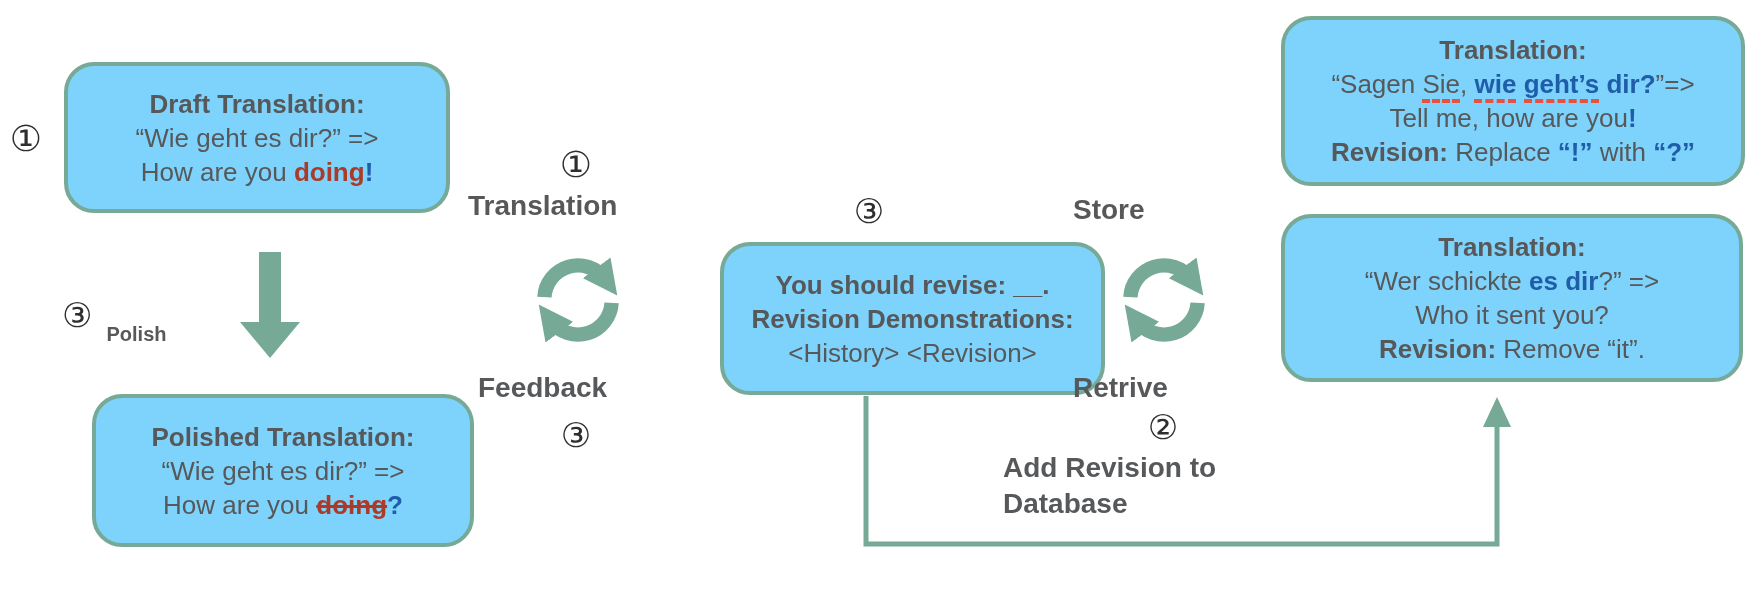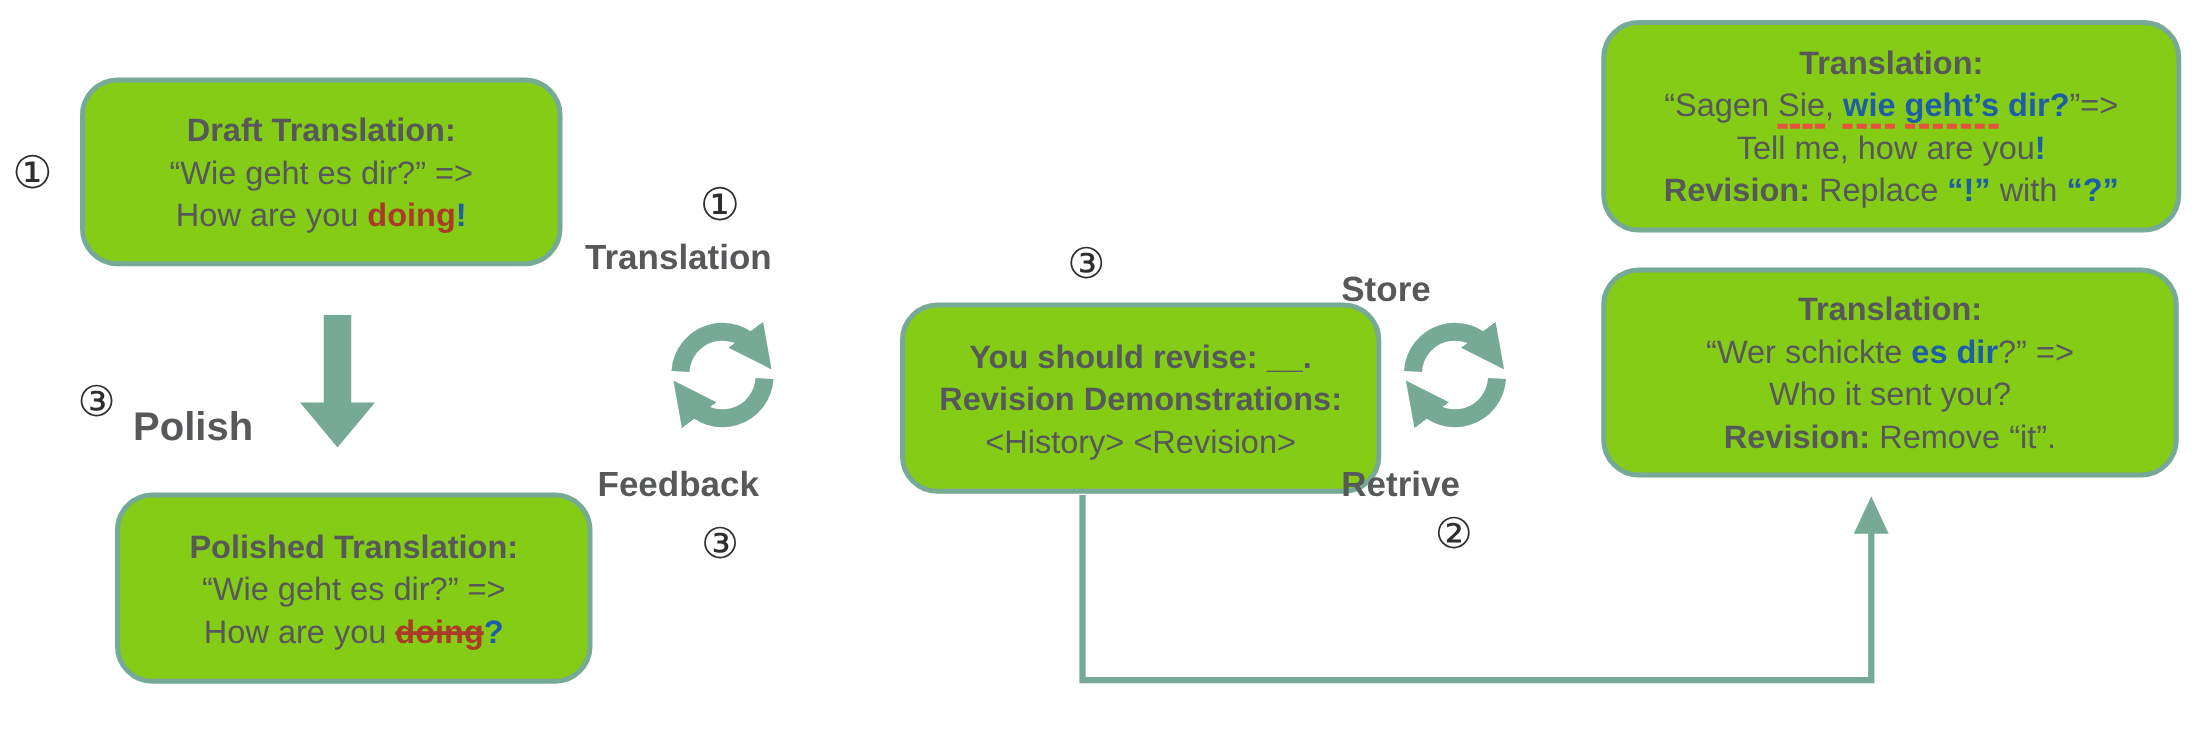--- a/index.html
+++ b/index.html
@@ -14,21 +14,21 @@
     position:relative;
     width:1760px;height:590px;
     background:#ffffff;
     font-family:"Liberation Sans","DejaVu Sans",sans-serif;
     color:var(--gray);
     overflow:hidden;
   }
   svg{display:block;}
   .box{
     position:absolute;
-    background:#84cc16;
+    background:#7dd3fc;
     border:4px solid var(--green);
     border-radius:30px;
     display:flex;flex-direction:column;
     justify-content:center;align-items:center;
     text-align:center;
     font-size:26px;line-height:34px;
     color:var(--gray);
     box-sizing:border-box;
     padding:0 8px;
   }
@@ -52,28 +52,28 @@
   
   #draft-box{left:64px;top:62px;width:386px;height:151px;}
   #polished-box{left:64px;top:394px;width:382px;height:153px;margin-left:28px;}
   #prompt-box{left:676px;top:242px;width:385px;height:153px;margin-left:44px;}
   #example1-box{left:1281px;top:16px;width:464px;height:170px;}
   #example2-box{left:1281px;top:214px;width:462px;height:168px;}
   
   #num-1-left{left:0px;top:120px;width:52px;}
   #polish-group{position:absolute;left:62px;top:283px;display:flex;align-items:center;gap:14px;}
   #polish-group .pnum{font-size:34px;line-height:36px;color:#2e2e2e;font-family:"DejaVu Sans",sans-serif;}
-  #polish-group .plabel{font-weight:bold;font-size:32px;color:var(--gray);margin-top:40px;}
+  #polish-group .plabel{font-weight:bold;font-size:20px;color:var(--gray);margin-top:40px;}
   #num-1-cycle{left:531px;top:146px;width:90px;}
   #translation-label{left:468px;top:190px;width:220px;}
   #sync1{left:530px;top:252px;}
   #feedback-label{left:478px;top:372px;width:200px;}
   #num-3-cycle{left:531px;top:416px;width:90px;}
   #num-3-prompt{left:824px;top:192px;width:90px;}
-  #store-label{left:1073px;top:216px;width:180px;}
+  #store-label{left:1073px;top:194px;width:180px;}
   #sync2{left:1116px;top:252px;}
   #retrive-label{left:1073px;top:372px;width:180px;}
   #num-2{left:1118px;top:408px;width:90px;}
   #add-revision-label{left:1003px;top:450px;width:320px;line-height:36px;}
   #down-arrow{left:240px;top:252px;}
   #flow-connector{left:0;top:0;pointer-events:none;}
 </style>
 </head>
 <body>
 
@@ -139,20 +139,24 @@
         <path d="M0 0 L10 5 L0 10 z" fill="#76a996"></path>
       </marker>
     </defs>
     <path d="M15 47 A35 35 0 0 1 78 28" fill="none" stroke="#76a996" stroke-width="15" marker-end="url(#ah2)"></path>
     <path d="M85 53 A35 35 0 0 1 22 72" fill="none" stroke="#76a996" stroke-width="15" marker-end="url(#ah2)"></path>
   </svg>
 
   <div id="retrive-label" class="lbl">Retrive</div>
   <span id="num-2" class="num small">②</span>
 
+  <div id="add-revision-label" class="lbl">
+    <div>Add Revision to</div>
+    <div>Database</div>
+  </div>
 
   <div id="example1-box" class="box">
     <div class="line bold">Translation:</div>
     <div class="line"><span>“Sagen </span><span class="dashed">Sie</span><span>, </span><span class="blue dashed">wie</span><span> </span><span class="blue dashed">geht’s</span><span> </span><span class="blue">dir?</span><span>”=&gt;</span></div>
     <div class="line"><span>Tell me, how are you</span><span class="blue">!</span></div>
     <div class="line"><span class="bold">Revision:</span><span> Replace </span><span class="blue">“!”</span><span> with </span><span class="blue">“?”</span></div>
   </div>
 
   <div id="example2-box" class="box">
     <div class="line bold">Translation:</div>

